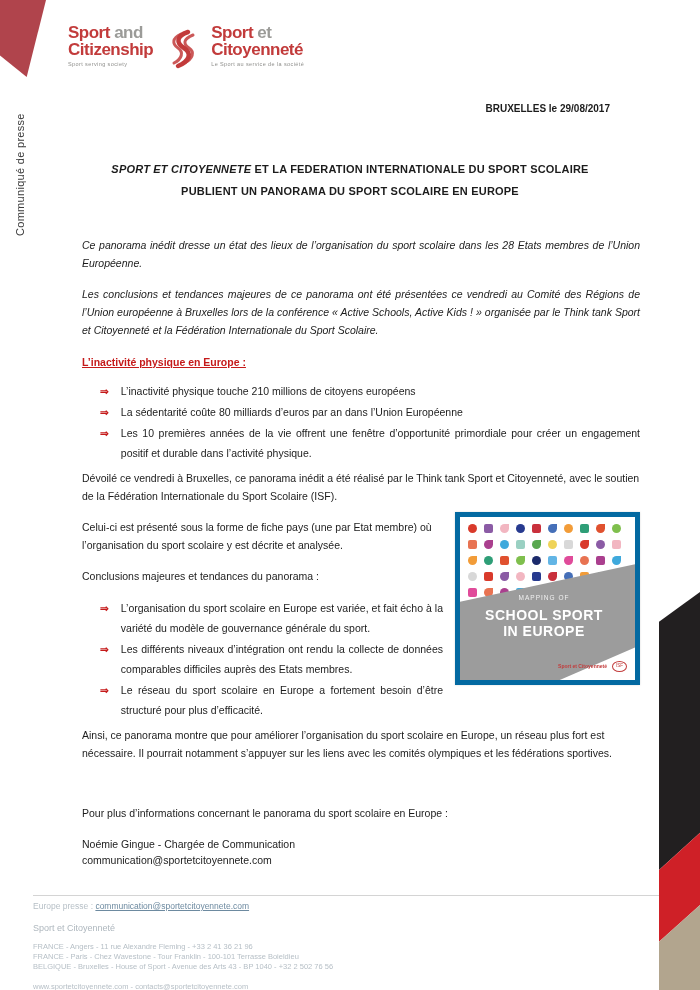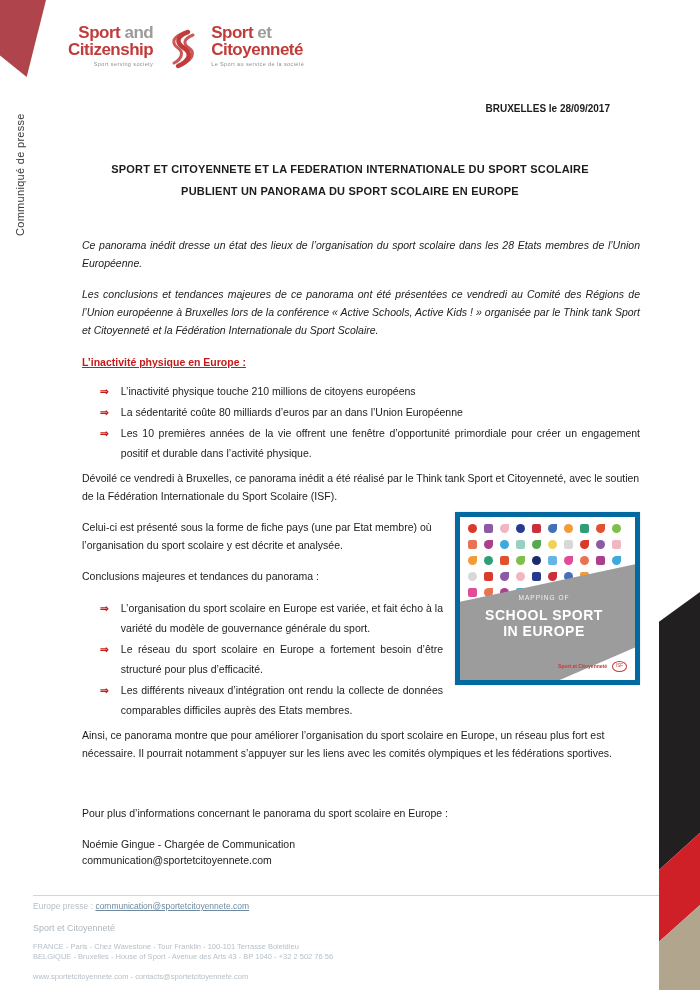--- a/index.html
+++ b/index.html
@@ -9,35 +9,35 @@
 
   
   .pennant{position:absolute;left:0;top:0;width:46px;height:77px;background:#b0444c;
            clip-path:polygon(0 0,100% 0,58% 100%,0 72%);}
 
   
   .logo-row{position:absolute;left:68px;top:24px;display:flex;align-items:flex-start;gap:14px;}
   .logo .l1,.logo .l2{font-weight:bold;font-size:17px;line-height:17px;letter-spacing:-0.5px;color:#c23b3b;}
   .logo .gray{color:#9b9b98;}
   .logo .tagline{font-size:5.5px;color:#8f8f8c;margin-top:3px;letter-spacing:.4px;}
-  .logo-en{text-align:right;}
+  .logo-en{}
   .flame{margin-top:4px;}
 
   
   .side-label{position:absolute;left:14px;top:236px;transform:rotate(-90deg);transform-origin:0 0;
               white-space:nowrap;font-size:11px;color:#3a3a3a;letter-spacing:.3px;}
 
   
   .date-line{position:absolute;left:380px;top:103px;width:230px;text-align:right;
              font-size:10px;font-weight:600;color:#1c1c1c;}
 
   
   .doc-title{position:absolute;left:70px;top:158px;width:560px;text-align:center;
              font-size:11px;font-weight:bold;line-height:22px;letter-spacing:.2px;}
-  .doc-title .it{text-align:center;}
+  .doc-title .it{font-style:italic;text-align:center;}
 
   
   .content{position:absolute;left:82px;top:236px;width:558px;font-size:10.5px;line-height:18px;}
   .content p{margin:0 0 13px 0;}
   .lead{font-weight:normal;font-style:italic;text-align:justify;}
   .red-heading{color:#c51a1a;font-weight:600;text-decoration:underline;margin:14px 0 10px 0;}
   .bullets{margin:0 0 6px 0;}
   .bullet{display:flex;gap:12px;padding-left:18px;line-height:20px;margin:0 0 1px 0;}
   .bullet .txt{text-align:justify;flex:1;}
   .arrow{color:#c51a1a;font-weight:bold;flex:0 0 auto;}
@@ -105,21 +105,21 @@
     </svg>
     <div class="logo logo-fr">
       <div class="l1"><span>Sport</span> <span class="gray">et</span></div>
       <div class="l2">Citoyenneté</div>
       <div class="tagline">Le Sport au service de la société</div>
     </div>
   </div>
 
   <div class="side-label">Communiqué de presse</div>
 
-  <div class="date-line">BRUXELLES le 28/09/2017</div>
+  <div class="date-line">BRUXELLES le 29/08/2017</div>
 
   <div class="doc-title">
     <span class="it">SPORT ET CITOYENNETE</span><span> ET LA FEDERATION INTERNATIONALE DU SPORT SCOLAIRE</span><br>
     <span>PUBLIENT UN PANORAMA DU SPORT SCOLAIRE EN EUROPE</span>
   </div>
 
   <div class="content">
     <p class="lead">Ce panorama inédit dresse un état des lieux de l’organisation du sport scolaire dans les 28 Etats membres de l’Union Européenne.</p>
     <p class="lead">Les conclusions et tendances majeures de ce panorama ont été présentées ce vendredi au Comité des Régions de l’Union européenne à Bruxelles lors de la conférence « Active Schools, Active Kids ! » organisée par le Think tank Sport et Citoyenneté et la Fédération Internationale du Sport Scolaire.</p>
 
@@ -229,41 +229,42 @@
     <p class="after-poster">Celui-ci est présenté sous la forme de fiche pays (une par Etat membre) où l’organisation du sport scolaire y est décrite et analysée.</p>
     <p>Conclusions majeures et tendances du panorama :</p>
 
     <div class="bullets">
       <div class="bullet">
           <span class="arrow"></span>
           <span class="txt">L’organisation du sport scolaire en Europe est variée, et fait écho à la variété du modèle de gouvernance générale du sport.</span>
         </div>
       <div class="bullet">
           <span class="arrow"></span>
+          <span class="txt">Les différents niveaux d’intégration ont rendu la collecte de données comparables difficiles auprès des Etats membres.</span>
+        </div>
+      <div class="bullet">
+          <span class="arrow"></span>
           <span class="txt">Le réseau du sport scolaire en Europe a fortement besoin d’être structuré pour plus d’efficacité.</span>
-        </div>
-      <div class="bullet">
-          <span class="arrow"></span>
-          <span class="txt">Les différents niveaux d’intégration ont rendu la collecte de données comparables difficiles auprès des Etats membres.</span>
         </div>
     </div>
 
     <p>Ainsi, ce panorama montre que pour améliorer l’organisation du sport scolaire en Europe, un réseau plus fort est nécessaire. Il pourrait notamment s’appuyer sur les liens avec les comités olympiques et les fédérations sportives.</p>
 
     <p class="contact-intro">Pour plus d’informations concernant le panorama du sport scolaire en Europe :</p>
     <p class="contact-name">Noémie Gingue - Chargée de Communication</p>
     <p class="contact-email">communication@sportetcitoyennete.com</p>
   </div>
 
   <div class="footer">
     <div class="service-row">
       <span>Europe presse :</span>
       <a href="#">communication@sportetcitoyennete.com</a>
     </div>
     <div class="footer-org">Sport et Citoyenneté</div>
+    <div>FRANCE - Angers - 11 rue Alexandre Fleming - +33 2 41 36 21 96</div>
     <div>FRANCE - Paris - Chez Wavestone - Tour Franklin - 100-101 Terrasse Boieldieu</div>
     <div>BELGIQUE - Bruxelles - House of Sport - Avenue des Arts 43 - BP 1040 - +32 2 502 76 56</div>
     <div class="footer-links">www.sportetcitoyennete.com - contacts@sportetcitoyennete.com</div>
   </div>
 
   <div class="edge-band">
     <div class="seg seg-black"></div>
     <div class="seg seg-red"></div>
     <div class="seg seg-beige"></div>
   </div>

